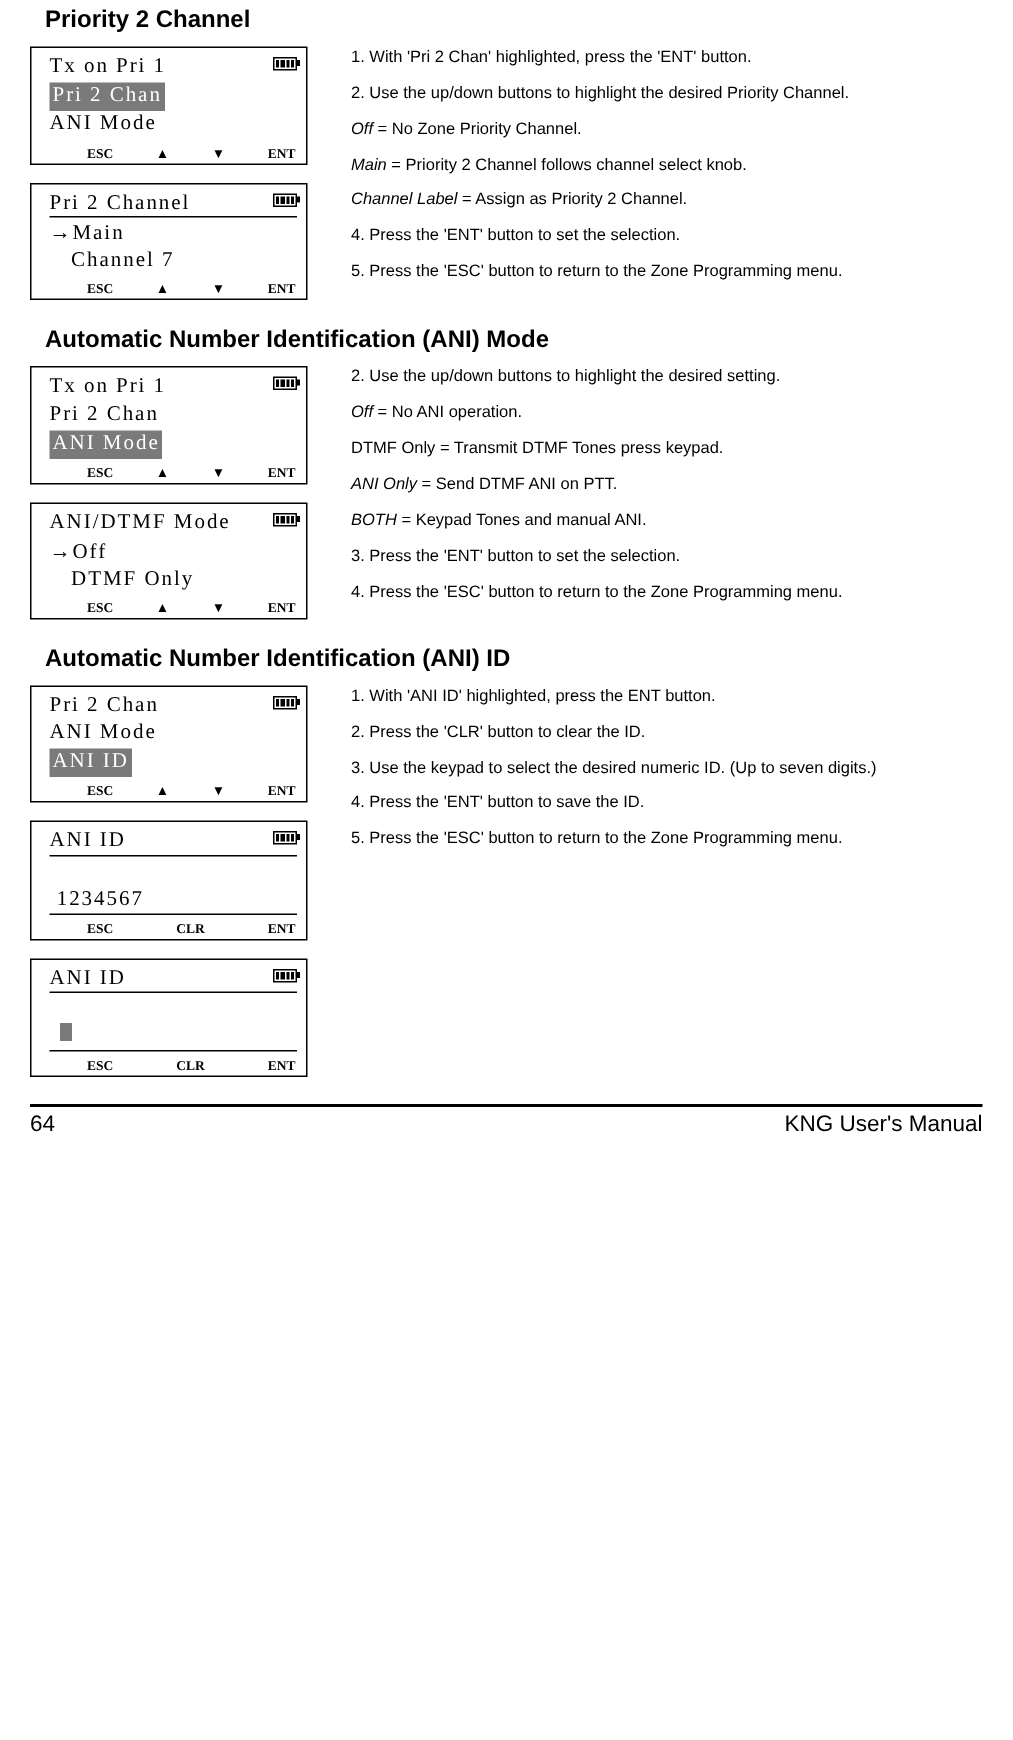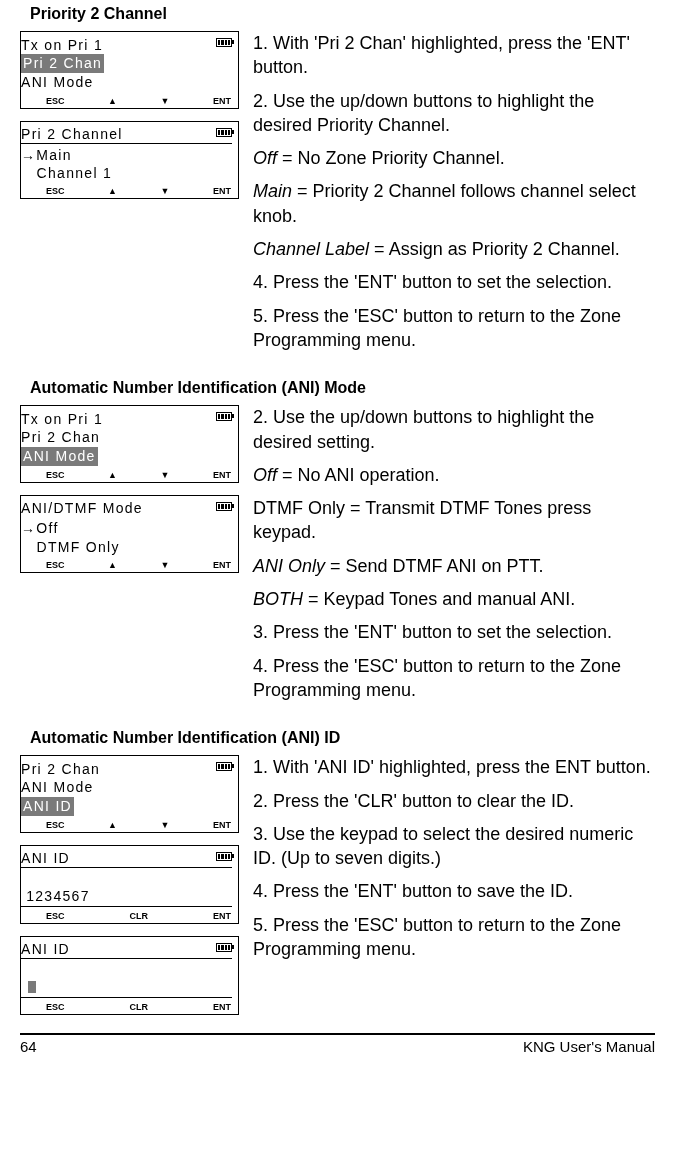--- a/index.html
+++ b/index.html
@@ -22,31 +22,31 @@
     margin-bottom: 18px;
   }
   .lcd-col {
     flex: 0 0 200px;
     display: flex;
     flex-direction: column;
     gap: 12px;
   }
   .text-col {
     flex: 1;
-    font-size: 18px;
+    font-size: 11px;
     line-height: 1.35;
     padding-left: 14px;
   }
   .text-col p { margin: 0 0 9px 0; }
   .lcd {
     border: 1px solid #000;
-    width: 219px;
+    width: 185px;
     box-sizing: border-box;
-    padding: 4px 6px 2px 0;
-    font-family: Liberation Sans, sans-serif;
+    padding: 4px 6px 2px 12px;
+    font-family: Liberation Serif, serif;
   }
   .lcd .battery {
     float: right;
     width: 14px;
     height: 7px;
     border: 1px solid #000;
     position: relative;
     margin-top: 2px;
   }
   .lcd .battery::after {
@@ -154,21 +154,21 @@
       <div class="battery">
           <div class="bars">
             <span></span>
             <span></span>
             <span></span>
             <span></span>
           </div>
         </div>
       <div class="lcd-line first underline-row">Pri 2 Channel</div>
       <div class="lcd-line">→Main</div>
-      <div class="lcd-line">   Channel 1</div>
+      <div class="lcd-line">   Channel 7</div>
       <div class="lcd-softkeys">
         <span>ESC</span>
         <span>▲</span>
         <span>▼</span>
         <span>ENT</span>
       </div>
     </div>
   </div>
   <div class="text-col">
     <p>1.   With 'Pri 2 Chan' highlighted, press the 'ENT' button.</p>

